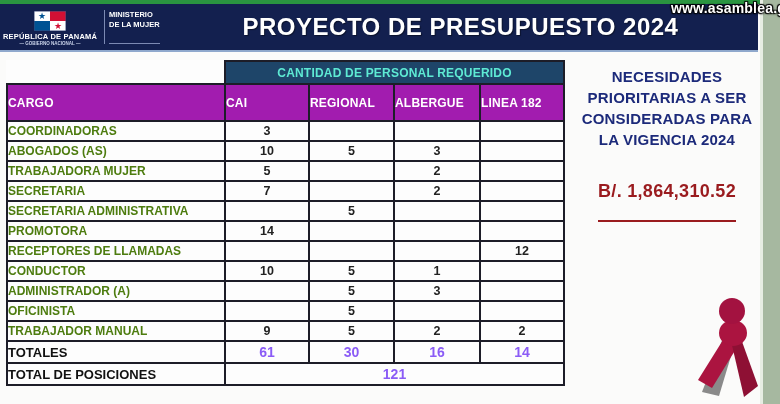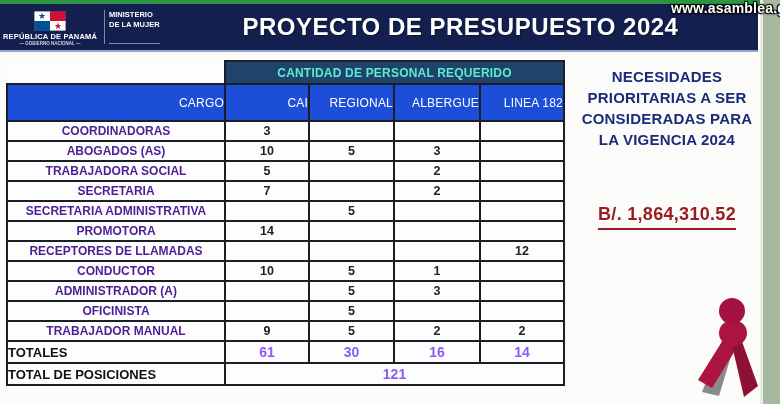--- a/index.html
+++ b/index.html
@@ -46,36 +46,36 @@
     background:#fdfdfd; table-layout:fixed; }
   .ptable col.c-cargo { width:218px; }
   .ptable col.c-cai { width:84px; }
   .ptable col.c-reg { width:85px; }
   .ptable col.c-alb { width:86px; }
   .ptable col.c-lin { width:84px; }
   .ptable td, .ptable th { border:2px solid #1d1d28; padding:0; }
   .ghost { border:none !important; background:transparent; }
   .span-head { height:23px; background:#1e4569; color:#5eead4; text-align:center;
     font-size:12px; font-weight:bold; letter-spacing:.2px; }
-  .col-head { height:37px; background:#1d4ed8; color:#fff; text-align:right;
-    font-size:12px; font-weight:normal; letter-spacing:.2px; }
+  .col-head { height:37px; background:#a21caf; color:#fff; text-align:left;
+    font-size:12px; font-weight:bold; letter-spacing:.2px; }
   .ptable tbody td { height:20px; }
-  .lbl { font-size:12px; font-weight:bold; color:#4c1d95; text-align:center; padding-left:6px; white-space:nowrap;border-radius:10px; }
+  .lbl { font-size:12px; font-weight:bold; color:#4d7c0f; text-align:left; padding-left:6px; white-space:nowrap;border-radius:10px; }
   .num { font-size:12.5px; font-weight:bold; color:#222; text-align:center; }
   .tot-row td { height:22px; }
   .tot-lbl { font-size:13px; font-weight:bold; color:#111; text-align:left; padding-left:6px; }
   .tot-num { font-size:14px; font-weight:bold; color:#8b5cf6; text-align:center; }
 
   
   .side-panel { position:absolute; left:576px; top:66px; width:182px; text-align:center; }
   .side-heading { color:#1c2a7a; font-size:15px; font-weight:bold; line-height:1.4;
     letter-spacing:.2px; }
-  .amount { display:inline-block; margin-top:54px; color:#9a1b1e; font-size:18px;
+  .amount { display:inline-block; margin-top:31px; color:#9a1b1e; font-size:18px;
     font-weight:bold; letter-spacing:.3px; border-bottom:2.5px solid #9a1b1e;
-    padding-bottom:3px; white-space:nowrap; }
+    padding-bottom:18px; white-space:nowrap; }
 
   
   .figure { position:absolute; left:692px; top:296px; }
 </style>
 </head>
 <body>
 
 <div class="top-strip"></div>
 <div class="side-strip"></div>
 
@@ -135,21 +135,21 @@
         <td class="num"></td>
       </tr>
       <tr>
         <td class="lbl">ABOGADOS (AS)</td>
         <td class="num">10</td>
         <td class="num">5</td>
         <td class="num">3</td>
         <td class="num"></td>
       </tr>
       <tr>
-        <td class="lbl">TRABAJADORA SOCIAL</td>
+        <td class="lbl">TRABAJADORA MUJER</td>
         <td class="num">5</td>
         <td class="num"></td>
         <td class="num">2</td>
         <td class="num"></td>
       </tr>
       <tr>
         <td class="lbl">SECRETARIA</td>
         <td class="num">7</td>
         <td class="num"></td>
         <td class="num">2</td>

